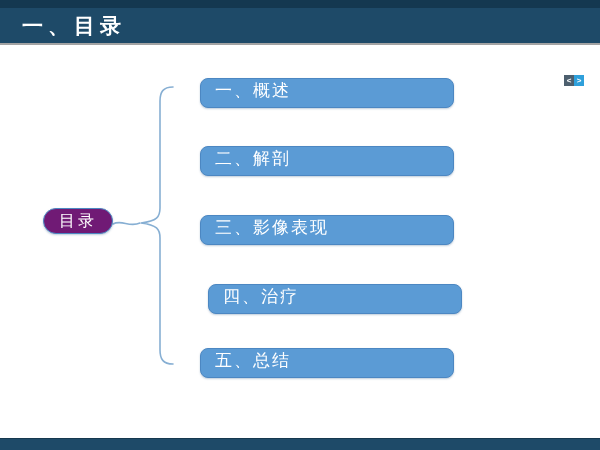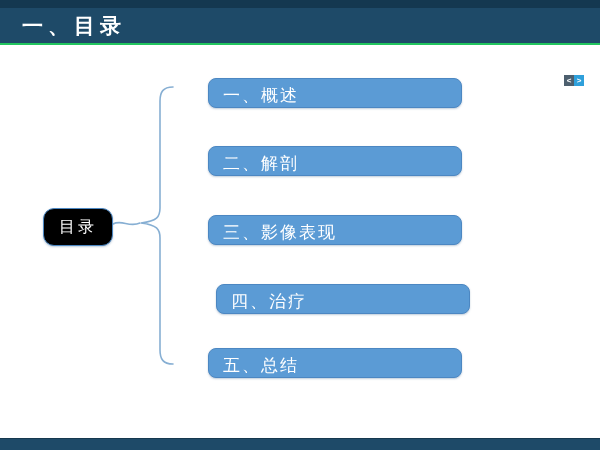--- a/index.html
+++ b/index.html
@@ -5,21 +5,21 @@
   html,body{margin:0;padding:0;}
   body{
     width:600px;height:450px;position:relative;overflow:hidden;
     background:#ffffff;
     font-family:"Liberation Serif","DejaVu Serif",serif;
   }
   
   .header{
     position:absolute;left:0;top:0;width:600px;height:45px;
     background:#1E4A68;
-    border-bottom:2px solid #22c55e;
+    border-bottom:2px solid #a3a3a3;
     box-sizing:border-box;
   }
   .header::before{
     content:"";position:absolute;left:0;top:0;width:100%;height:8px;
     background:#143850;
   }
   .header .title{
     position:absolute;left:22px;top:12px;
     color:#ffffff;font-size:21px;font-weight:bold;letter-spacing:5px;
     white-space:nowrap;
@@ -36,33 +36,33 @@
   .nav .btn{
     width:10px;height:11px;display:flex;align-items:center;justify-content:center;
     color:#ffffff;font-size:8px;line-height:11px;
     font-family:"Liberation Sans","DejaVu Sans",sans-serif;
     font-weight:bold;cursor:pointer;user-select:none;
   }
   .nav .prev{background:#4D5F6E;}
   .nav .next{background:#2FA0DB;}
   
   .toc-box{
-    position:absolute;left:43px;top:208px;width:70px;height:38px;
-    background:#000000;border:1px solid #4C87C2;border-radius:11px;
+    position:absolute;left:43px;top:208px;width:70px;height:26px;
+    background:#701a75;border:1px solid #4C87C2;border-radius:16px;
     box-sizing:border-box;
     display:flex;align-items:center;justify-content:center;
     color:#ffffff;font-size:16px;letter-spacing:3px;
     box-shadow:0 1px 2px rgba(70,110,150,0.35);
   }
   
   .bar{
-    position:absolute;left:208px;width:254px;height:30px;
+    position:absolute;left:200px;width:254px;height:30px;
     background:#5B9BD5;border:1px solid #4C87C2;border-radius:8px;
     box-sizing:border-box;
-    display:flex;align-items:flex-end;
+    display:flex;align-items:flex-start;
     padding-left:14px;
     color:#ffffff;font-size:17px;letter-spacing:2px;
     box-shadow:0 1px 2px rgba(70,110,150,0.35);
     white-space:nowrap;
   }
   .bar.b1{top:78px;}
   .bar.b2{top:146px;}
   .bar.b3{top:215px;}
   .bar.b4{top:284px;margin-left:8px;}
   .bar.b5{top:348px;}

